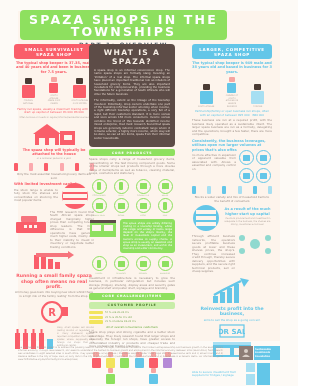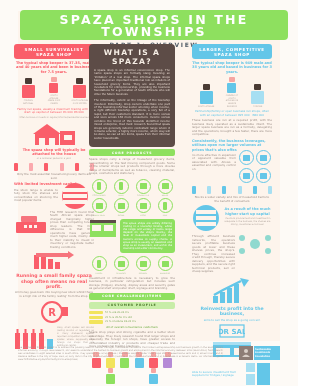--- a/index.html
+++ b/index.html
@@ -3,21 +3,21 @@
 <meta charset="utf-8">
 <style>
   html,body{margin:0;padding:0;background:#ffffff;}
   body{width:298px;height:386px;overflow:hidden;
        font-family:"DejaVu Sans","Liberation Sans",sans-serif;}
   .poster{position:relative;width:298px;height:386px;background:#fdfaf6;}
   .sheet{position:absolute;left:18px;top:11px;width:262px;height:330px;
          background:#fdf4ec;}
 
   
-  .hdr{position:absolute;left:20px;top:10px;width:268px;height:30px;
+  .hdr{position:absolute;left:20px;top:10px;width:207px;height:30px;
        background:#8ee05f;border-radius:4px;text-align:center;}
   .hdr h1{margin:0;padding-top:4px;font-size:12.5px;letter-spacing:2.2px;
           color:#ffffff;font-weight:bold;line-height:12px;}
   .hdr h2{margin:0;padding-top:3px;font-size:6px;letter-spacing:1.6px;
           color:#55606a;font-weight:bold;}
 
   
   .col{position:absolute;top:44px;width:80px;}
   .colL{left:14px;} .colM{left:89px;width:86px;} .colR{left:192px;}
 

